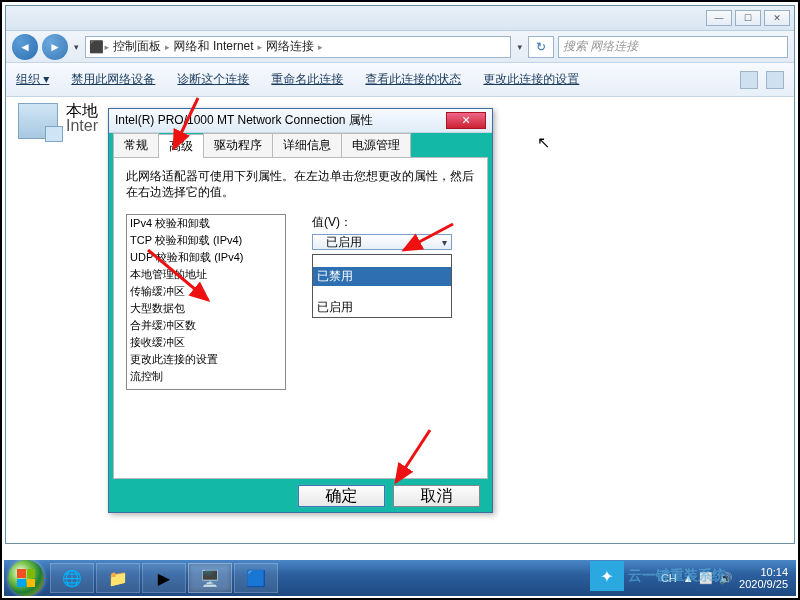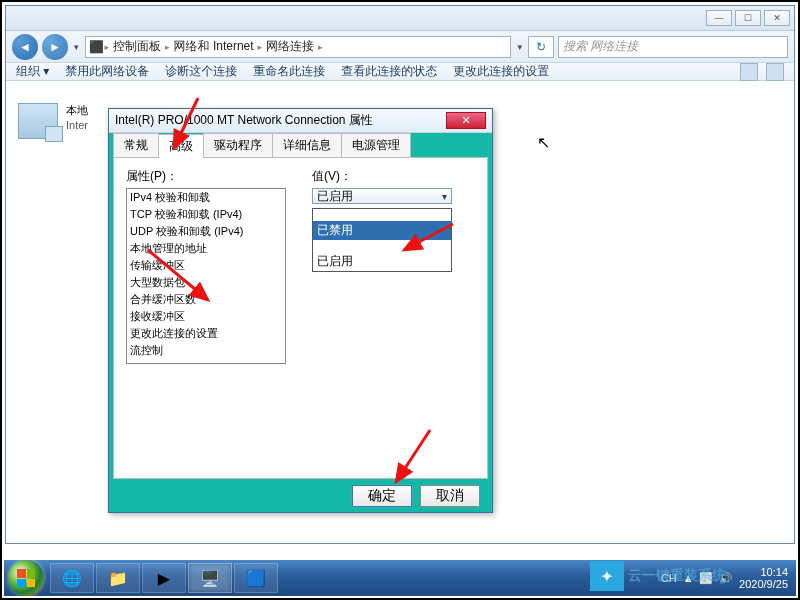--- a/index.html
+++ b/index.html
@@ -11,54 +11,54 @@
 .winbtn { width: 26px; height: 16px; border: 1px solid #9aafc2; background: linear-gradient(#f8fafc,#e4edf5); font-size: 9px; display: flex; align-items: center; justify-content: center; color: #556; cursor: pointer; }
 .navbar { height: 32px; background: linear-gradient(#f0f5fa,#e3ecf5); border-bottom: 1px solid #c6d5e3; display: flex; align-items: center; padding: 0 6px; gap: 4px; }
 .nav-circle { width: 26px; height: 26px; border-radius: 50%; background: radial-gradient(circle at 30% 30%, #5a9dd8, #2d6fb0); display: flex; align-items: center; justify-content: center; color: #fff; font-size: 12px; cursor: pointer; }
 .nav-circle.fwd { background: radial-gradient(circle at 30% 30%, #6aa8de, #3b7ab8); }
 .small-arrow { font-size: 9px; color: #445; cursor: pointer; padding: 0 2px; }
 .address { flex: 1; height: 22px; border: 1px solid #9db5cc; background: #fff; display: flex; align-items: center; font-size: 12px; color: #222; padding: 0 4px; }
 .address .crumb { padding: 0 4px; cursor: pointer; }
 .address .sep { color: #888; font-size: 9px; }
 .refresh-btn { width: 26px; height: 22px; border: 1px solid #9db5cc; background: #fff; display: flex; align-items: center; justify-content: center; cursor: pointer; font-size: 12px; color: #2d6fb0; }
 .search { width: 230px; height: 22px; border: 1px solid #9db5cc; background: #fff; display: flex; align-items: center; font-size: 12px; color: #999; padding: 0 4px; font-style: italic; text-align: right; }
-.toolbar { height: 18px; background: linear-gradient(#f7fafe,#e7eff8); border-bottom: 1px solid #c6d5e3; display: flex; align-items: center; padding: 0 10px; gap: 16px; font-size: 12px; color: #1a3a5c; }
+.toolbar { height: 34px; background: linear-gradient(#f7fafe,#e7eff8); border-bottom: 1px solid #c6d5e3; display: flex; align-items: center; padding: 0 10px; gap: 22px; font-size: 12px; color: #1a3a5c; text-decoration: underline; }
 .toolbar .tbtn { cursor: pointer; }
 .toolbar .right { margin-left: auto; display: flex; gap: 8px; }
 .tool-icon { width: 18px; height: 18px; background: #cfe0f0; border: 1px solid #9db5cc; cursor: pointer; }
 .content { position: absolute; top: 89px; left: 0; right: 0; bottom: 0; padding: 8px 12px; }
 .conn-item { display: flex; gap: 8px; width: 180px; }
 .conn-icon { width: 40px; height: 36px; background: linear-gradient(#cfe5f5,#a8c8e0); border: 1px solid #7fa5c5; position: relative; }
 .conn-icon::after { content: ""; position: absolute; width: 16px; height: 14px; background: #cfe5f5; border: 1px solid #7fa5c5; bottom: -4px; right: -6px; }
-.conn-text { font-size: 11px; line-height: 15px; }
+.conn-text { font-size: 16px; line-height: 15px; }
 .conn-text .title { color: #000; }
 .conn-text .sub { color: #555; }
 
 
 .dialog { position: absolute; top: 106px; left: 106px; width: 385px; height: 405px; background: #14b8a6; border: 1px solid #3a6ea5; box-shadow: 2px 2px 6px rgba(0,0,0,0.3); }
 .dlg-title { height: 24px; background: linear-gradient(#f7fbff,#e0ecf7); border-bottom: 1px solid #c6d5e3; display: flex; align-items: center; padding: 0 6px; font-size: 12px; color: #000; }
 .dlg-close { margin-left: auto; width: 40px; height: 17px; background: linear-gradient(#e68,#c23); color: #fff; font-size: 11px; display: flex; align-items: center; justify-content: center; cursor: pointer; border: 1px solid #a12; }
 .tabstrip { height: 22px; display: flex; align-items: flex-end; padding: 0 4px; margin-top: 2px; }
 .tab { padding: 3px 10px; font-size: 12px; background: #f5f5f5; border: 1px solid #bbb; border-bottom: none; margin-right: -1px; cursor: pointer; }
 .tab.active { background: #fff; position: relative; top: 1px; }
 .tabpanel { border: 1px solid #bbb; background: #fff; margin: 0 4px; height: 322px; padding: 10px 12px; font-size: 12px; }
 .desc { line-height: 16px; margin-bottom: 14px; }
 .cols { display: flex; gap: 26px; }
 .col { display: flex; flex-direction: column; }
 .col-label { margin-bottom: 3px; }
 .prop-list { width: 160px; height: 176px; border: 1px solid #888; background: #fff; overflow-y: scroll; font-size: 11px; }
 .prop-list .item { padding: 1px 3px; cursor: pointer; white-space: nowrap; }
 .prop-list .item.sel { background: #2d6fb0; color: #fff; }
-.val-select { width: 140px; height: 16px; border: 1px solid #7a9ec7; background: linear-gradient(#fff,#e6eef7); display: flex; align-items: center; padding: 0 4px; cursor: pointer; font-size: 12px; position: relative; }
+.val-select { width: 140px; height: 16px; border: 1px solid #7a9ec7; background: linear-gradient(#fff,#e6eef7); display: flex; align-items: center; padding: 0 13px; cursor: pointer; font-size: 12px; position: relative; }
 .val-select::after { content: "▾"; position: absolute; right: 4px; font-size: 10px; color: #345; }
 .dropdown { position: absolute; top: 19px; left: -1px; width: 140px; border: 1px solid #555; background: #fff; }
 .dropdown .opt { padding: 1px 4px; cursor: pointer; margin-top: 12px; }
 .dropdown .opt.hl { background: #2d6fb0; color: #fff; }
 .dlg-buttons { display: flex; justify-content: flex-end; gap: 8px; padding: 6px 12px; }
-.dlg-btn { width: 60px; height: 22px; border: 1px solid #888; background: linear-gradient(#fdfdfd,#e8e8e8); font-size: 14px; cursor: pointer; }
+.dlg-btn { width: 87px; height: 22px; border: 1px solid #888; background: linear-gradient(#fdfdfd,#e8e8e8); font-size: 16px; cursor: pointer; }
 .dlg-btn.default { border: 1px solid #3a78b8; box-shadow: 0 0 2px #6ab; }
 
 
 .arrow { position: absolute; pointer-events: none; }
 .arrow svg { overflow: visible; }
 
 
 .taskbar { position: absolute; bottom: 2px; left: 2px; right: 2px; height: 36px; background: linear-gradient(#4a87c7,#2c5f9e 40%,#1e4a82); display: flex; align-items: center; padding: 0 4px; }
 .start { width: 36px; height: 36px; border-radius: 50%; background: radial-gradient(circle at 35% 35%, #fff, #7ec850 30%, #1e7e34 60%, #d4a017); cursor: pointer; box-shadow: 0 0 4px rgba(255,255,255,0.5); display: flex; align-items: center; justify-content: center; }
 .start-flag { width: 18px; height: 18px; display: grid; grid-template-columns: 1fr 1fr; grid-template-rows: 1fr 1fr; gap: 1px; }
@@ -131,23 +131,23 @@
     <div class="dlg-close">✕</div>
   </div>
   <div class="tabstrip">
     <div class="tab">常规</div>
     <div class="tab active">高级</div>
     <div class="tab">驱动程序</div>
     <div class="tab">详细信息</div>
     <div class="tab">电源管理</div>
   </div>
   <div class="tabpanel">
+    <div class="desc">此网络适配器可使用下列属性。在左边单击您想更改的属性，然后在右边选择它的值。</div>
     <div class="cols">
       <div class="col">
-        <div class="col-label">属性(P)：</div>
         <div class="prop-list" id="prop-list">
             <div class="item">IPv4 校验和卸载</div>
             <div class="item">TCP 校验和卸载 (IPv4)</div>
             <div class="item">UDP 校验和卸载 (IPv4)</div>
             <div class="item">本地管理的地址</div>
             <div class="item">传输缓冲区</div>
             <div class="item">大型数据包</div>
             <div class="item">合并缓冲区数</div>
             <div class="item">接收缓冲区</div>
             <div class="item">更改此连接的设置</div>

